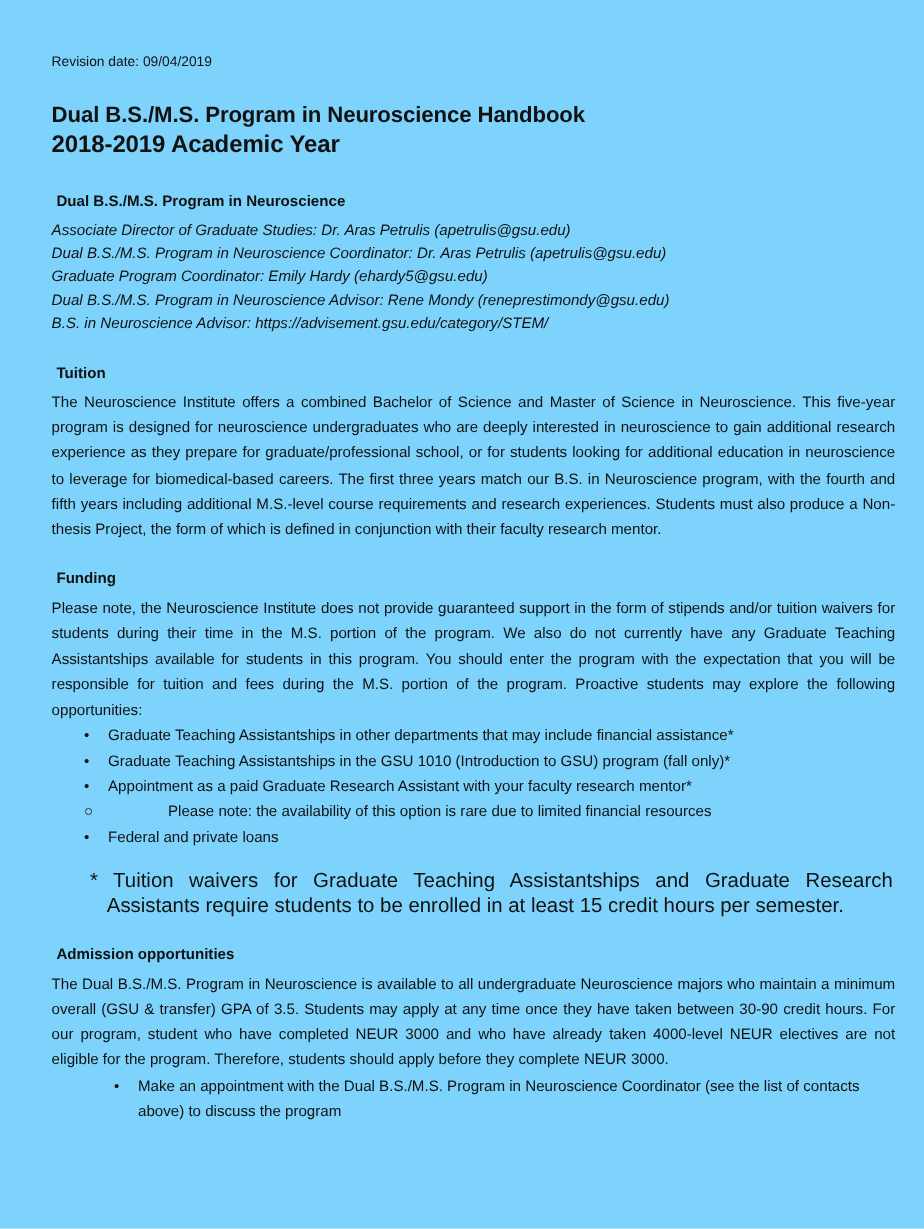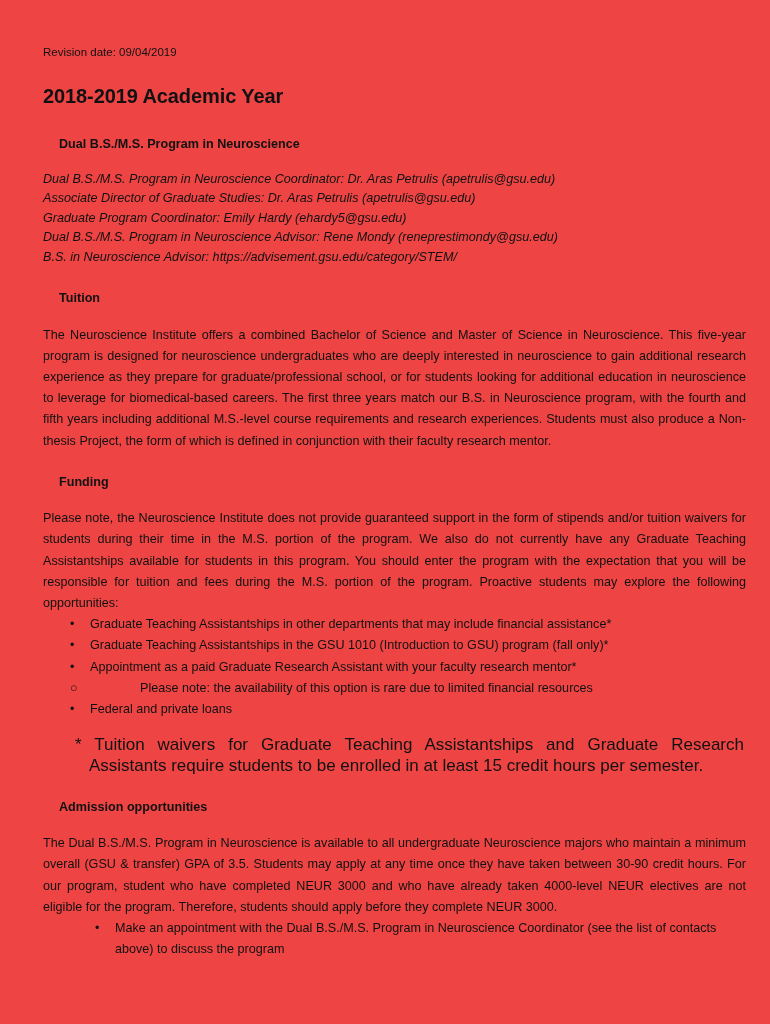--- a/index.html
+++ b/index.html
@@ -11,21 +11,21 @@
     width: 770px;
     height: 1024px;
     font-family: "Liberation Sans", sans-serif;
     color: #111111;
     -webkit-font-smoothing: antialiased;
   }
   .page {
     position: relative;
     width: 770px;
     height: 1024px;
-    background: #ef4444;
+    background: #7dd3fc;
     box-sizing: border-box;
     padding: 44px 24px 0 43px;
   }
   .revision {
     font-size: 11.5px;
     line-height: 16px;
     margin: 0 0 24px 0;
   }
   .doc-title {
     font-size: 18.5px;
@@ -38,21 +38,21 @@
     font-size: 20px;
     font-weight: bold;
     line-height: 24.5px;
     margin: 0 0 26px 0;
     letter-spacing: -0.1px;
   }
   .sec-head {
     font-size: 12.6px;
     font-weight: bold;
     line-height: 19.5px;
-    margin: 16px;
+    margin: 4px;
   }
   .contact-line {
     font-size: 12.6px;
     font-style: italic;
     line-height: 19.4px;
     margin: 0;
   }
   .contacts { margin: 0 0 22px 0; }
   .body-p {
     font-size: 12.6px;
@@ -112,26 +112,27 @@
     left: 52px;
   }
 </style>
 </head>
 <body>
 
 <div class="page">
 
   <p class="revision">Revision date: 09/04/2019</p>
 
+  <h1 class="doc-title">Dual B.S./M.S. Program in Neuroscience Handbook</h1>
   <h2 class="doc-subtitle">2018-2019 Academic Year</h2>
 
   <div class="contacts">
     <p class="sec-head">Dual B.S./M.S. Program in Neuroscience</p>
+    <p class="contact-line">Associate Director of Graduate Studies: Dr. Aras Petrulis (apetrulis@gsu.edu)</p>
     <p class="contact-line">Dual B.S./M.S. Program in Neuroscience Coordinator: Dr. Aras Petrulis (apetrulis@gsu.edu)</p>
-    <p class="contact-line">Associate Director of Graduate Studies: Dr. Aras Petrulis (apetrulis@gsu.edu)</p>
     <p class="contact-line">Graduate Program Coordinator: Emily Hardy (ehardy5@gsu.edu)</p>
     <p class="contact-line">Dual B.S./M.S. Program in Neuroscience Advisor: Rene Mondy (reneprestimondy@gsu.edu)</p>
     <p class="contact-line">B.S. in Neuroscience Advisor: https://advisement.gsu.edu/category/STEM/</p>
   </div>
 
   <div class="section">
     <p class="sec-head">Tuition</p>
     <p class="body-p">The Neuroscience Institute offers a combined Bachelor of Science and Master of Science in Neuroscience.  This five-year program is designed for neuroscience undergraduates who are deeply interested in neuroscience to gain additional research experience as they prepare for graduate/professional school, or for students looking for additional education in neuroscience to leverage for biomedical-based careers.  The first three years match our B.S. in Neuroscience program, with the fourth and fifth years including additional M.S.-level course requirements and research experiences.  Students must also produce a Non-thesis Project, the form of which is defined in conjunction with their faculty research mentor.</p>
   </div>
 

